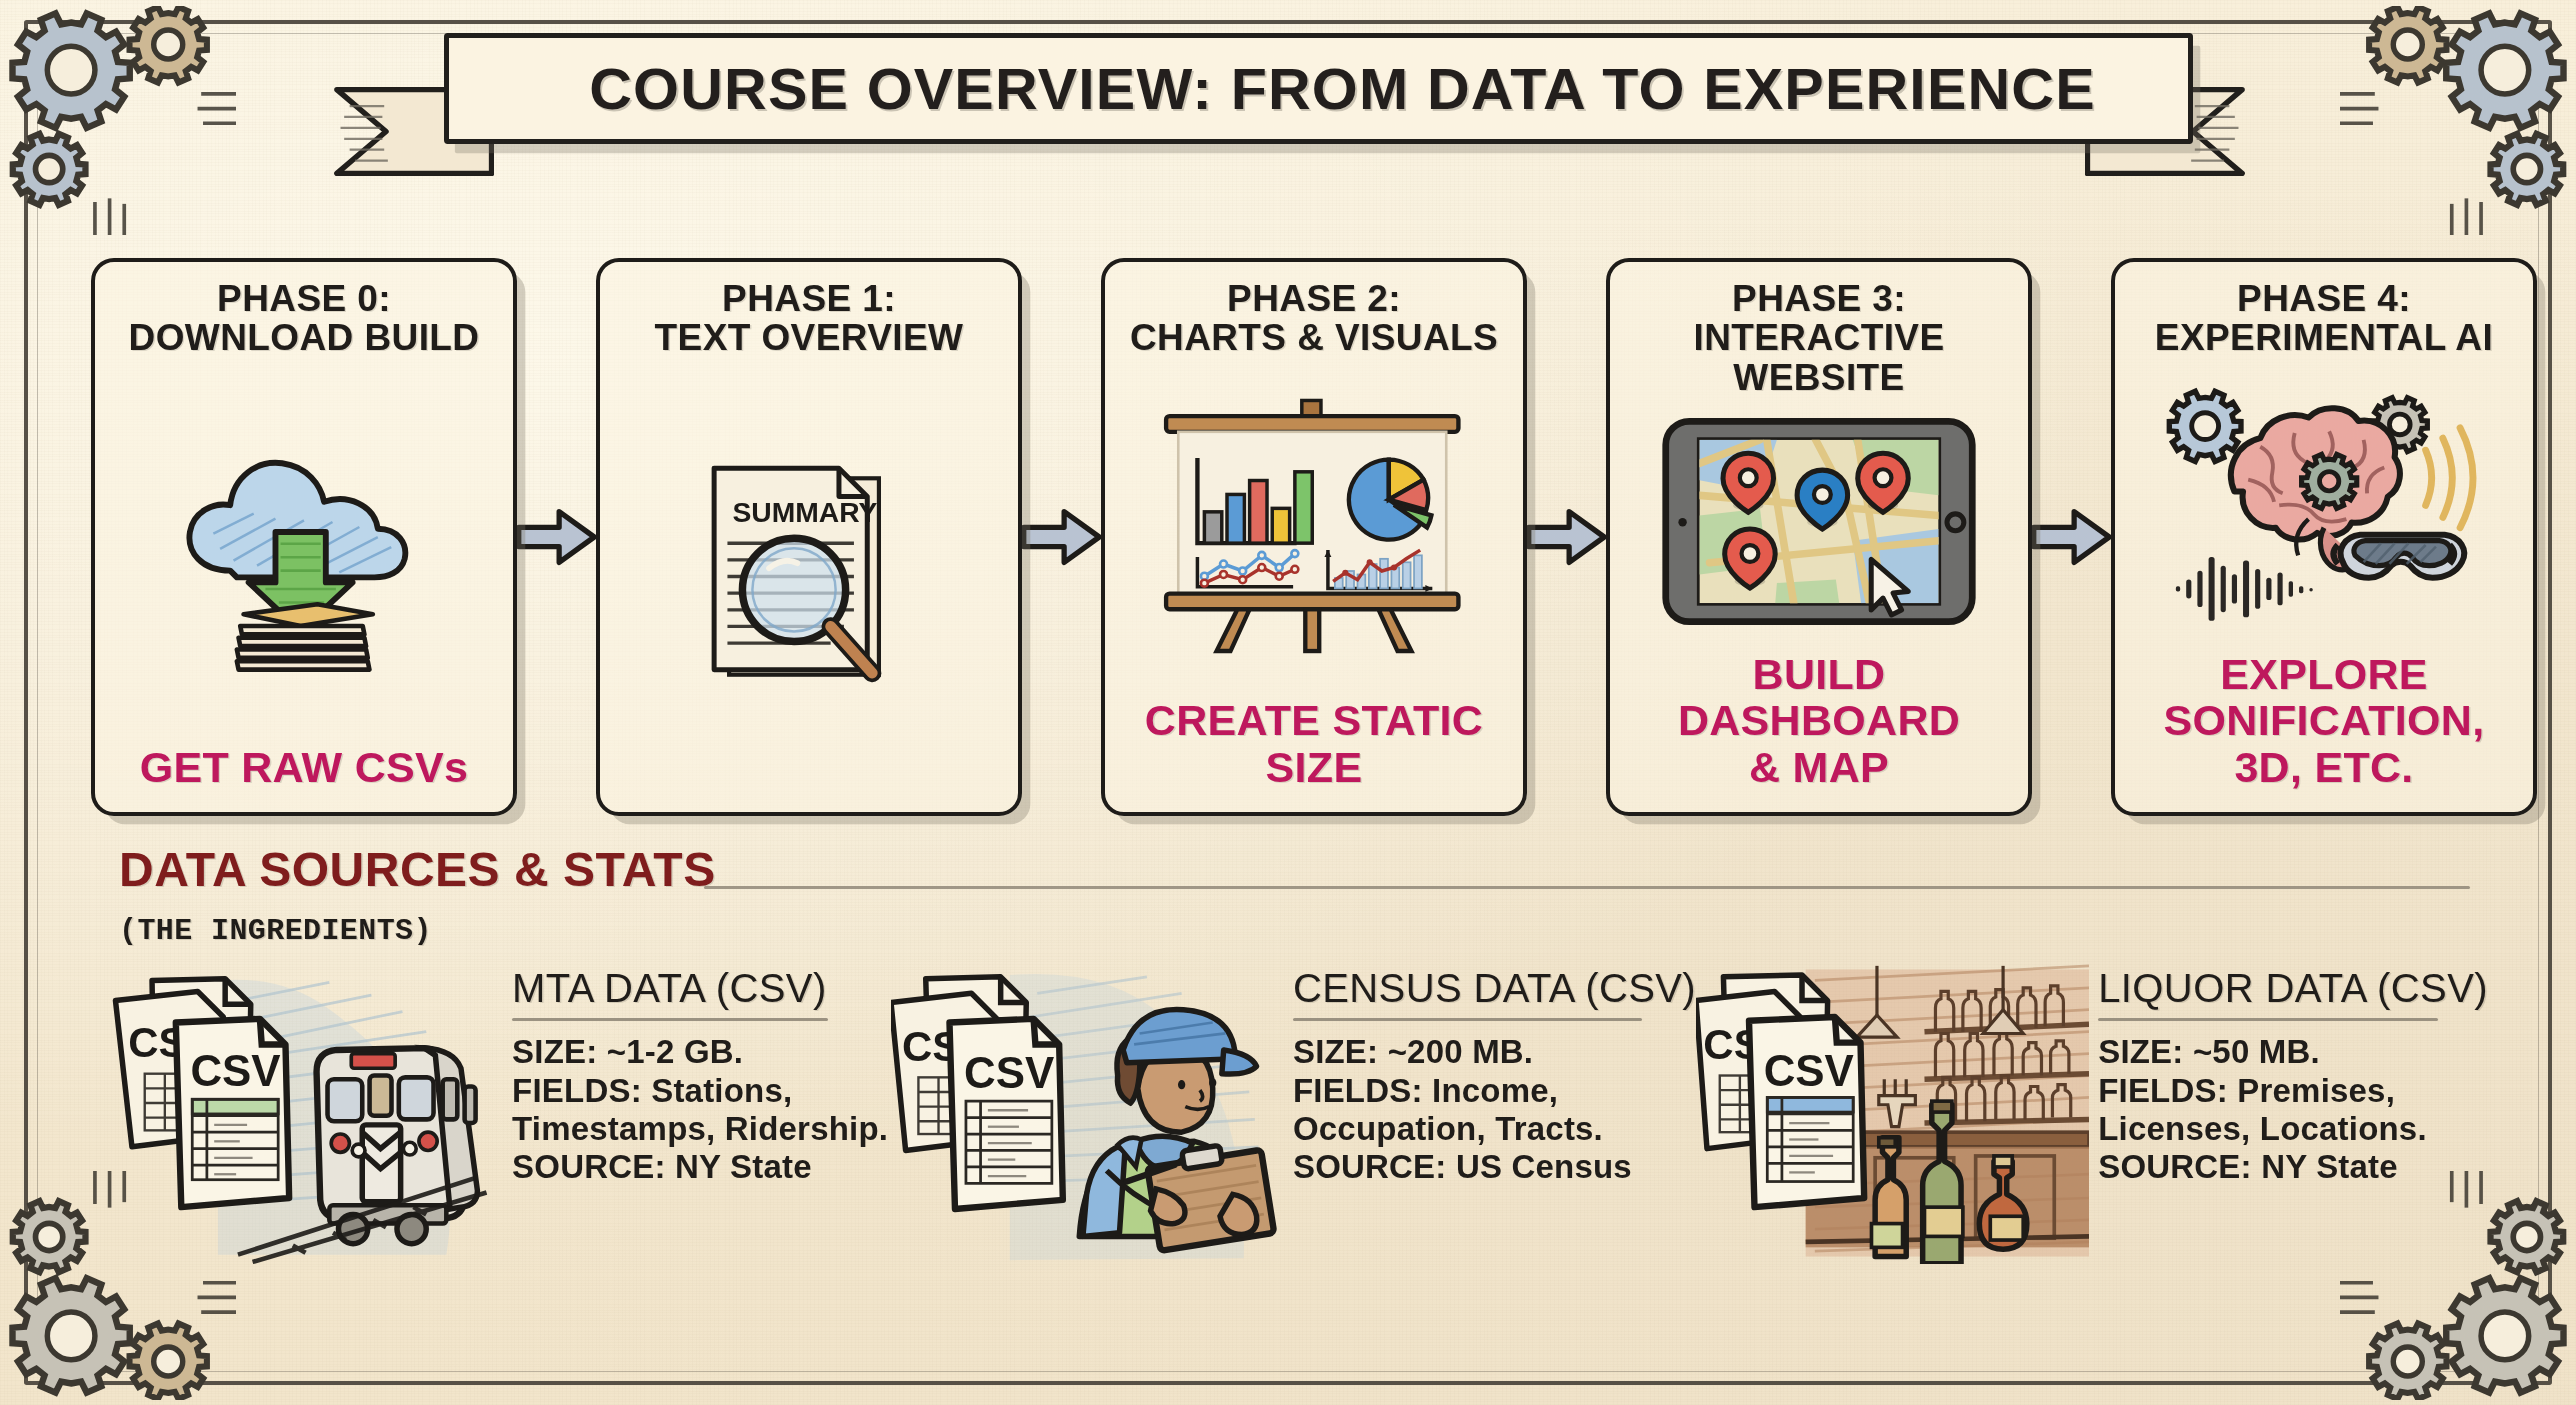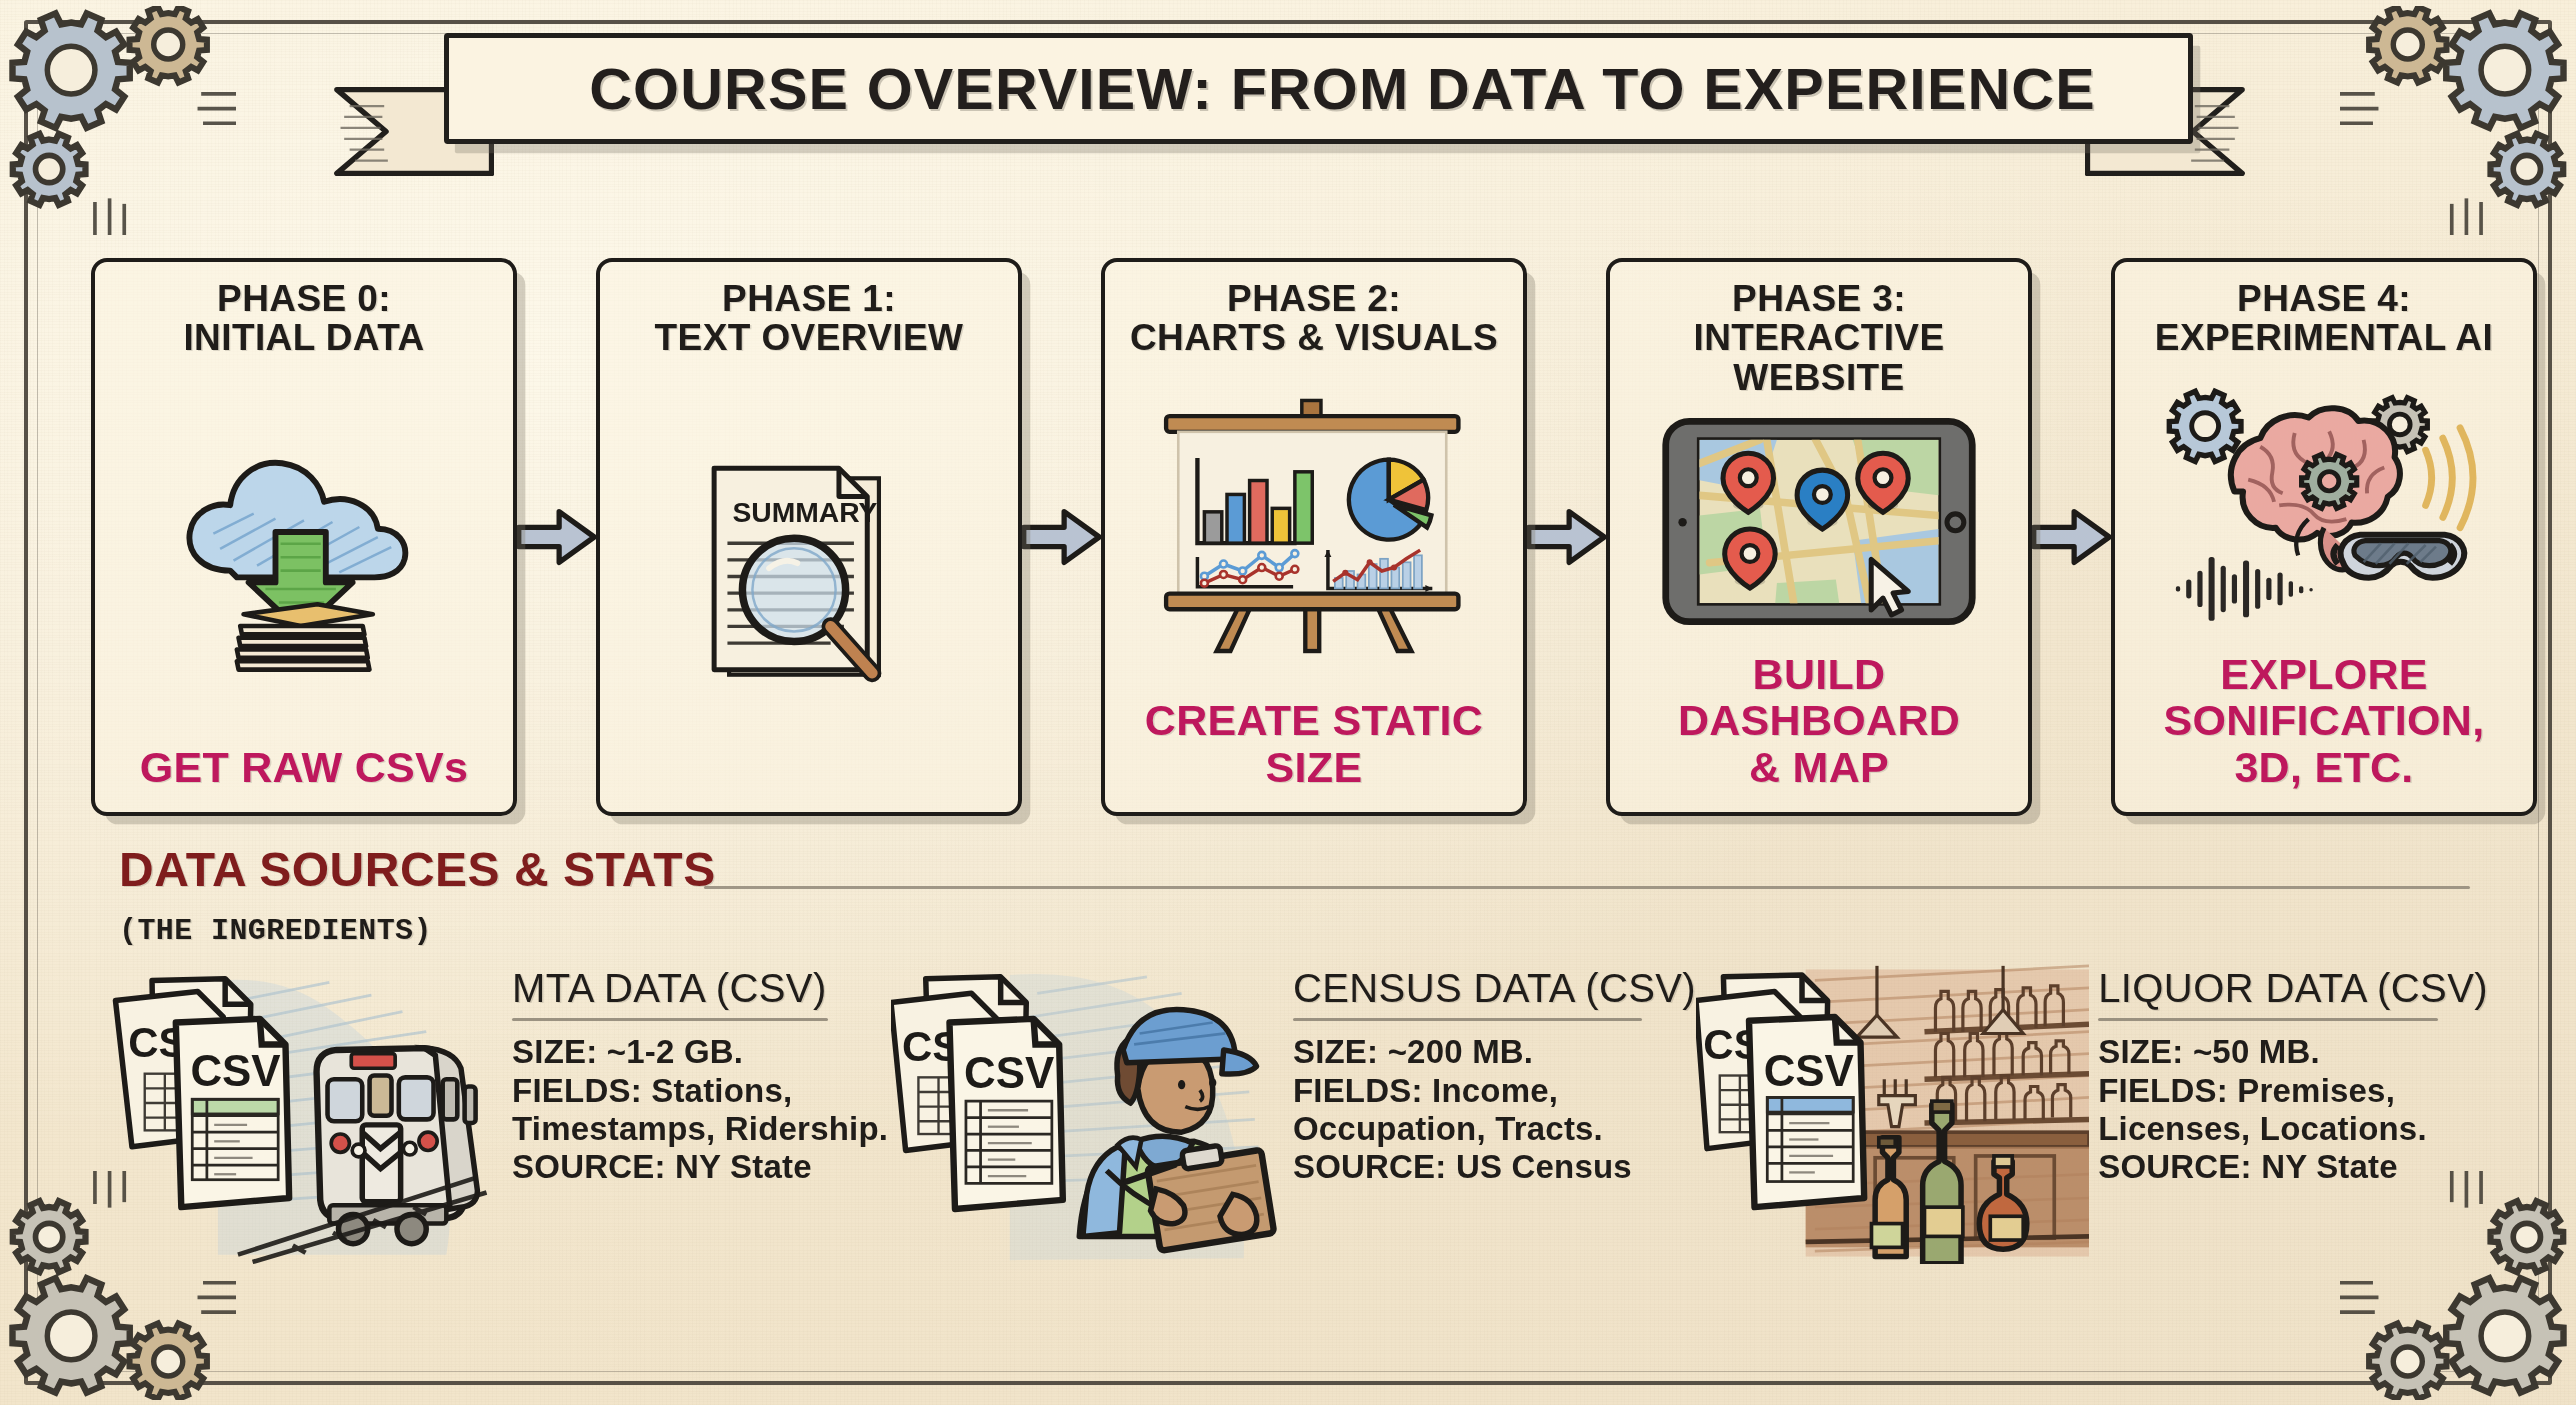--- a/index.html
+++ b/index.html
@@ -60,21 +60,21 @@
     color:#231f1d;white-space:nowrap;
     transform:scaleX(1.02);
     text-shadow:1.8px 1.8px 0 rgba(60,55,48,.25);
   }
 
   
   .phases{position:absolute;left:91px;top:258px;width:2400px;height:558px;display:flex;align-items:stretch;}
   .phase{
     position:relative;flex:0 0 426px;
     background:rgba(252,244,226,.55);
-    border:4.6px solid #1e1c19;border-radius:16px;
+    border:4.6px solid #1e1c19;border-radius:23px;
     box-shadow:11px 11px 0 -2.7px rgba(125,118,104,.32);
     display:flex;flex-direction:column;align-items:center;
     padding:16.5px 9.1px 11px;box-sizing:border-box;justify-content:space-between;
   }
   .phase .ttl{
     font-family:"Liberation Sans Narrow","Liberation Sans",sans-serif;
     font-weight:bold;font-size:37px;line-height:1.07;color:#201d1a;
     text-align:center;letter-spacing:0.4px;
     text-shadow:1.4px 1.4px 0 rgba(80,72,60,.18);
   }
@@ -259,21 +259,21 @@
     <div class="banner">
       <h1>COURSE OVERVIEW: FROM DATA TO EXPERIENCE</h1>
     </div>
   </div>
 
   <div class="phases">
 
     <div class="phase">
       <div class="ttl">
         <div>PHASE 0:</div>
-        <div>INITIAL DATA</div>
+        <div>DOWNLOAD BUILD</div>
       </div>
       <div class="art">
         <svg viewBox="0 0 360 300" width="302" height="261">
           <g>
             <path d="M92,174 C58,174 40,152 44,128 C48,104 72,92 92,96 C96,62 124,42 154,46 C184,50 200,72 204,92 C232,82 264,96 268,124 C292,124 304,142 300,160 C296,176 280,182 264,182 L100,182 Z" fill="#bcd6ea" stroke="#1d1b18" stroke-width="7" stroke-linejoin="round"></path>
             <g stroke="#6fa0cb" stroke-width="3" opacity=".75">
               <line x1="72" y1="130" x2="120" y2="106"></line>
                 <line x1="80" y1="148" x2="146" y2="112"></line>
               <line x1="96" y1="162" x2="180" y2="114"></line>
                 <line x1="124" y1="168" x2="214" y2="116"></line>

